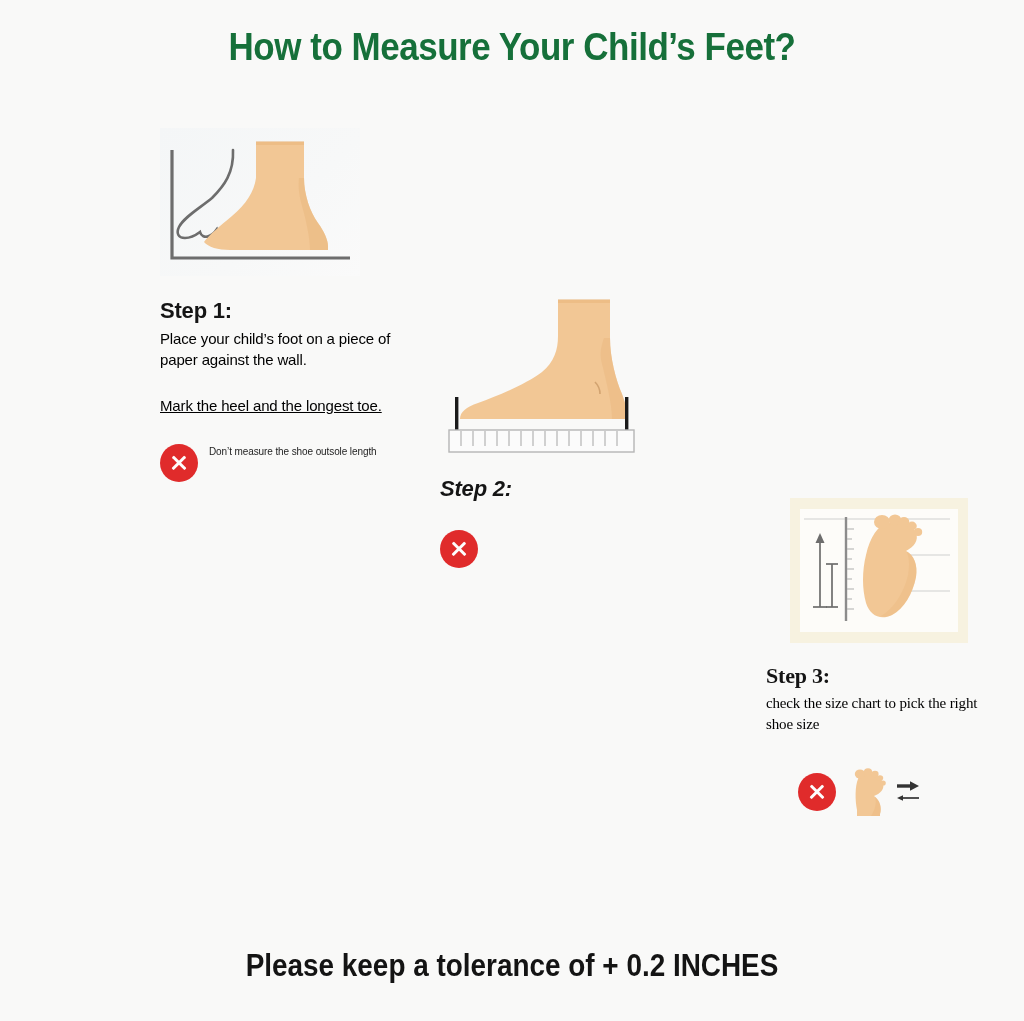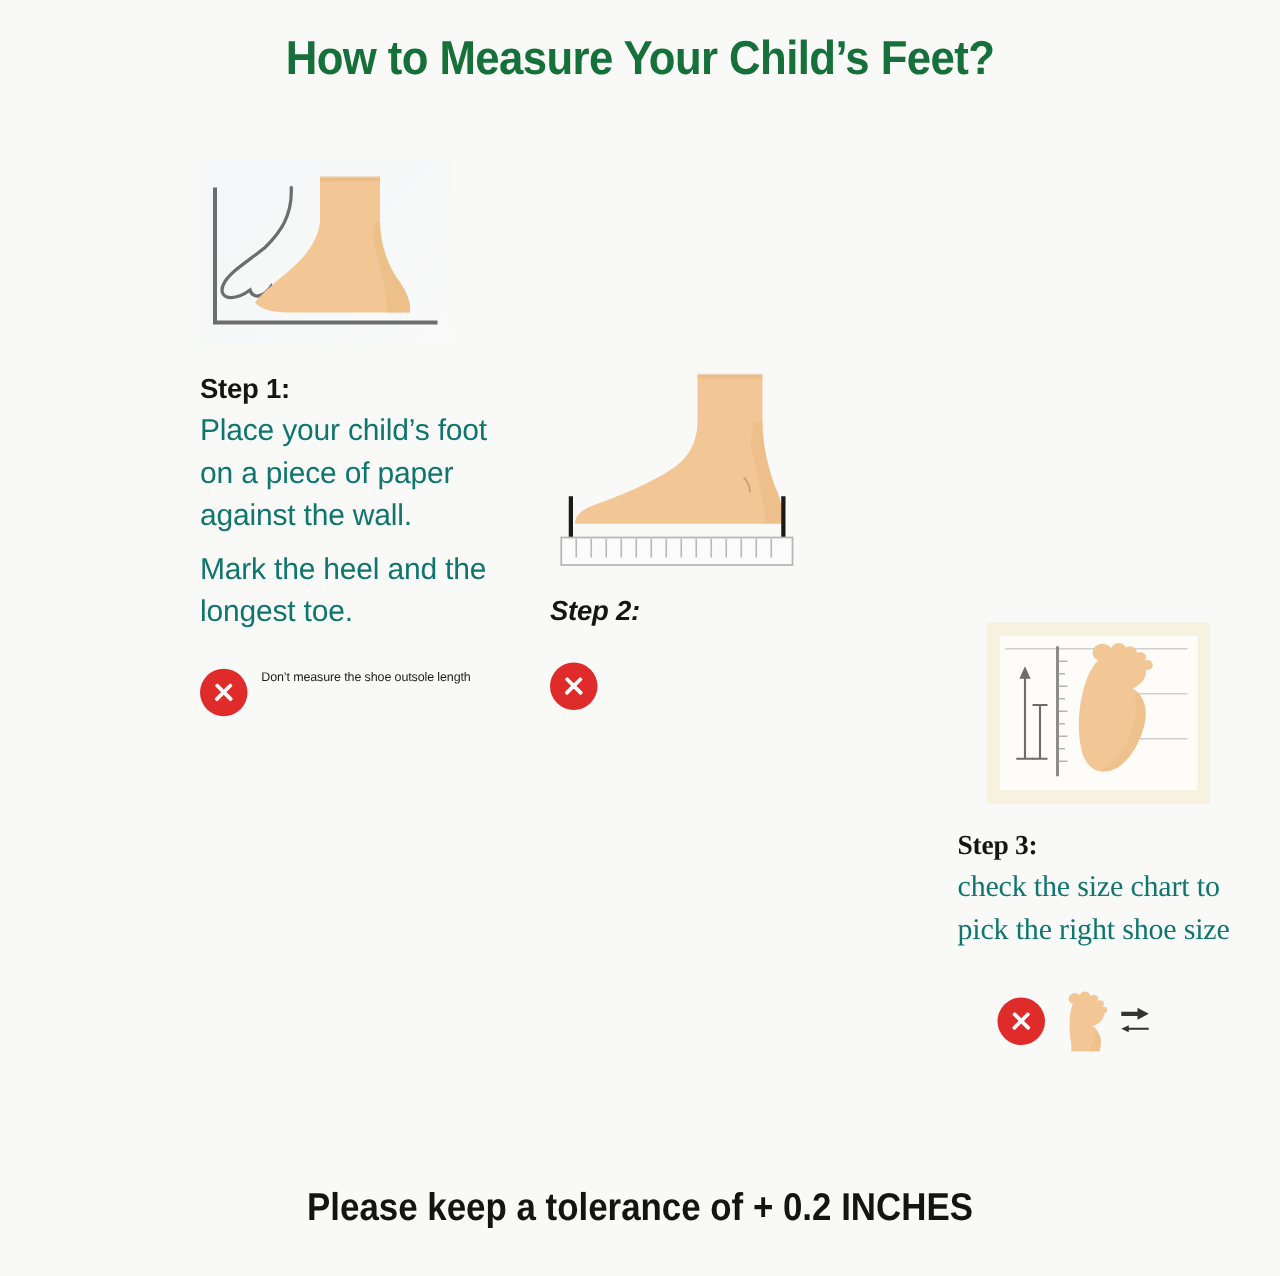--- a/index.html
+++ b/index.html
@@ -48,27 +48,27 @@
 
   
   .step-heading {
     font-size: 22px;
     font-weight: bold;
     color: #151515;
     letter-spacing: -0.2px;
     margin-bottom: 4px;
   }
   .step-body {
-    font-size: 24px;
+    font-size: 15px;
     line-height: 1.42;
-    color: #0f766e;
+    color: #000000;
     letter-spacing: -0.15px;
   }
   .step-body p { margin: 0; }
-  .step-body p + p { margin-top: 9px; }
+  .step-body p + p { margin-top: 24px; text-decoration: underline; }
 
   
   .warn {
     display: flex;
     align-items: flex-start;
     gap: 11px;
   }
   .warn-circle {
     flex: 0 0 auto;
     width: 38px;

